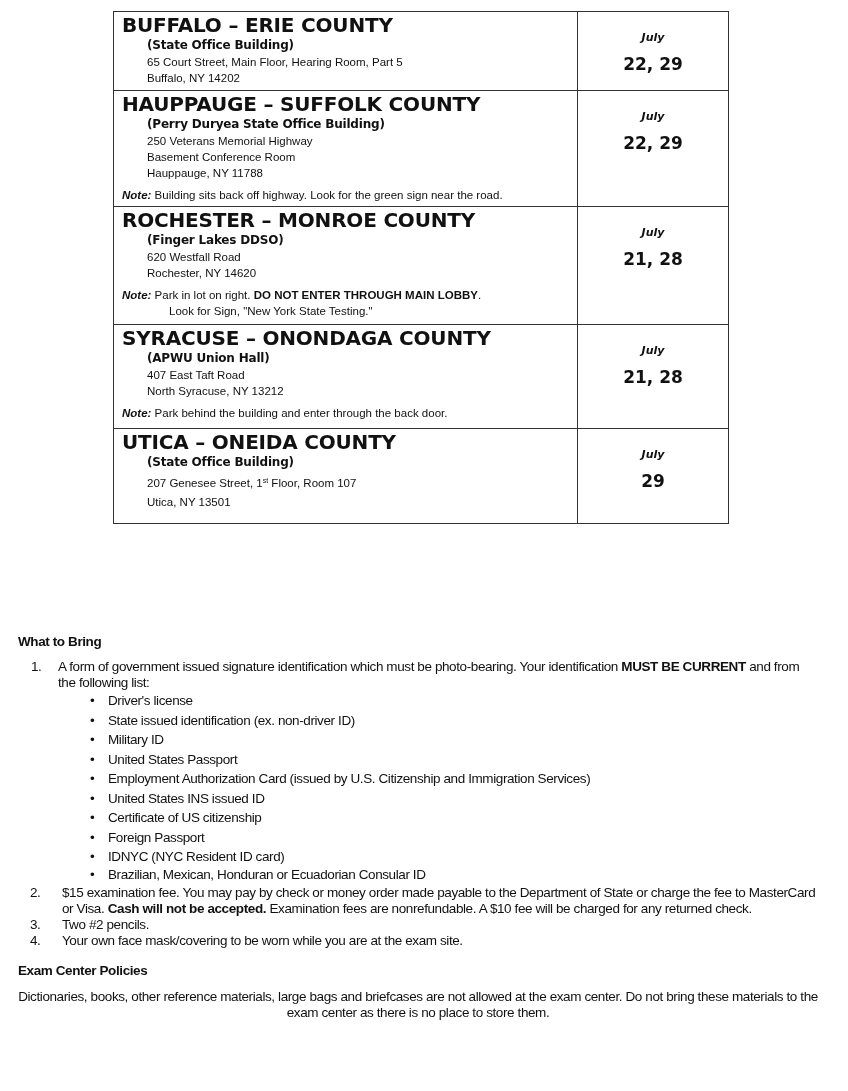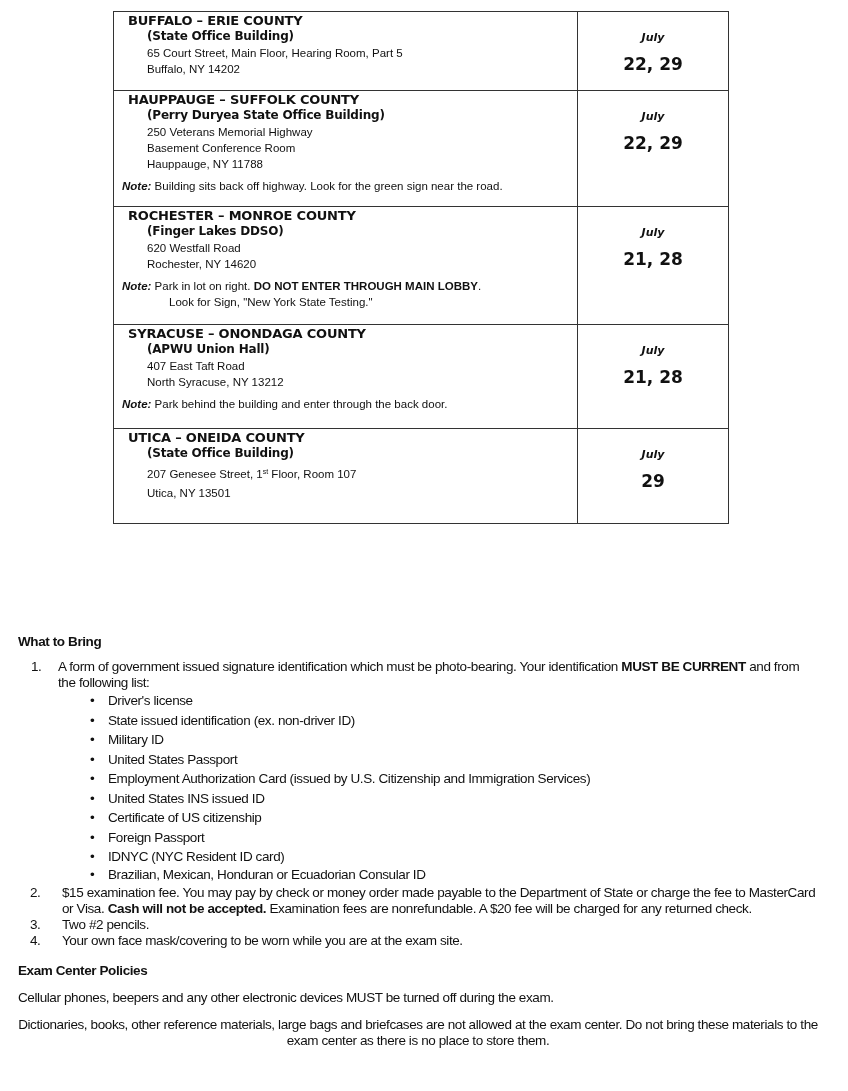--- a/index.html
+++ b/index.html
@@ -7,21 +7,21 @@
   .sites {
     position: absolute; left: 113px; top: 11px; width: 616px;
     border-collapse: collapse; border: 1.5px solid #333;
     font-family: "DejaVu Sans", sans-serif;
   }
   .sites td { border: 1.5px solid #333; vertical-align: top; padding: 0; }
   .loc { width: 463px; padding: 0 0 0 0; }
   .dates { text-align: center; }
   .r1 { height: 79px; } .r2 { height: 79px; } .r3 { height: 116px; }
   .r4 { height: 118px; } .r5 { height: 104px; } .r6 { height: 95px; }
-  .city { font-weight: bold; font-size: 13px; margin: 0 0 0 14px; padding-top: 1px; letter-spacing: -0.2px; }
+  .city { font-weight: bold; font-size: 20px; margin: 0 0 0 8px; padding-top: 1px; letter-spacing: -0.2px; }
   .bldg { font-weight: bold; font-size: 12px; margin: 1px 0 0 33px; letter-spacing: -0.2px; }
   .addr { font-size: 11.5px; margin: 2px 0 0 33px; line-height: 16px; font-family: "Liberation Sans", sans-serif; }
   .addr div { white-space: nowrap; }
   .note { font-size: 11.5px; margin: 6px 0 0 8px; line-height: 16px; font-family: "Liberation Sans", sans-serif; }
   .note .lbl { font-weight: bold; font-style: italic; }
   .note .strong { font-weight: bold; }
   .note .cont { padding-left: 47px; }
   .month { font-weight: bold; font-size: 11px; margin-top: 19px; font-style: italic; }
   .days { font-weight: bold; font-size: 17px; margin-top: 10px; }
   sup { font-size: 7px; vertical-align: 4px; }
@@ -151,28 +151,27 @@
         <li><span class="dot">•</span><span>Employment Authorization Card (issued by U.S. Citizenship and Immigration Services)</span></li>
         <li><span class="dot">•</span><span>United States INS issued ID</span></li>
         <li><span class="dot">•</span><span>Certificate of US citizenship</span></li>
         <li><span class="dot">•</span><span>Foreign Passport</span></li>
         <li><span class="dot">•</span><span>IDNYC (NYC Resident ID card)</span></li>
         <li style="line-height:16px;"><span class="dot">•</span><span>Brazilian, Mexican, Honduran or Ecuadorian Consular ID</span></li>
       </ul>
     </li>
     <li style="margin-top:2px;">
       <span class="num">2.</span>
-      <span>$15 examination fee. You may pay by check or money order made payable to the Department of State or charge the fee to MasterCard or Visa. </span><b>Cash will not be accepted.</b><span> Examination fees are nonrefundable. A $20 fee will be charged for any returned check.</span>
+      <span>$15 examination fee. You may pay by check or money order made payable to the Department of State or charge the fee to MasterCard or Visa. </span><b>Cash will not be accepted.</b><span> Examination fees are nonrefundable. A $10 fee will be charged for any returned check.</span>
     </li>
     <li>
       <span class="num">3.</span>
       <span>Two #2 pencils.</span>
     </li>
     <li>
       <span class="num">4.</span>
       <span>Your own face mask/covering to be worn while you are at the exam site.</span>
     </li>
   </ol>
 
   <p class="h pol-h">Exam Center Policies</p>
-  <p class="p pol1">Cellular phones, beepers and any other electronic devices MUST be turned off during the exam.</p>
   <p class="p pol2">Dictionaries, books, other reference materials, large bags and briefcases are not allowed at the exam center. Do not bring these materials to the exam center as there is no place to store them.</p>
 </div>
 
 </body></html>

